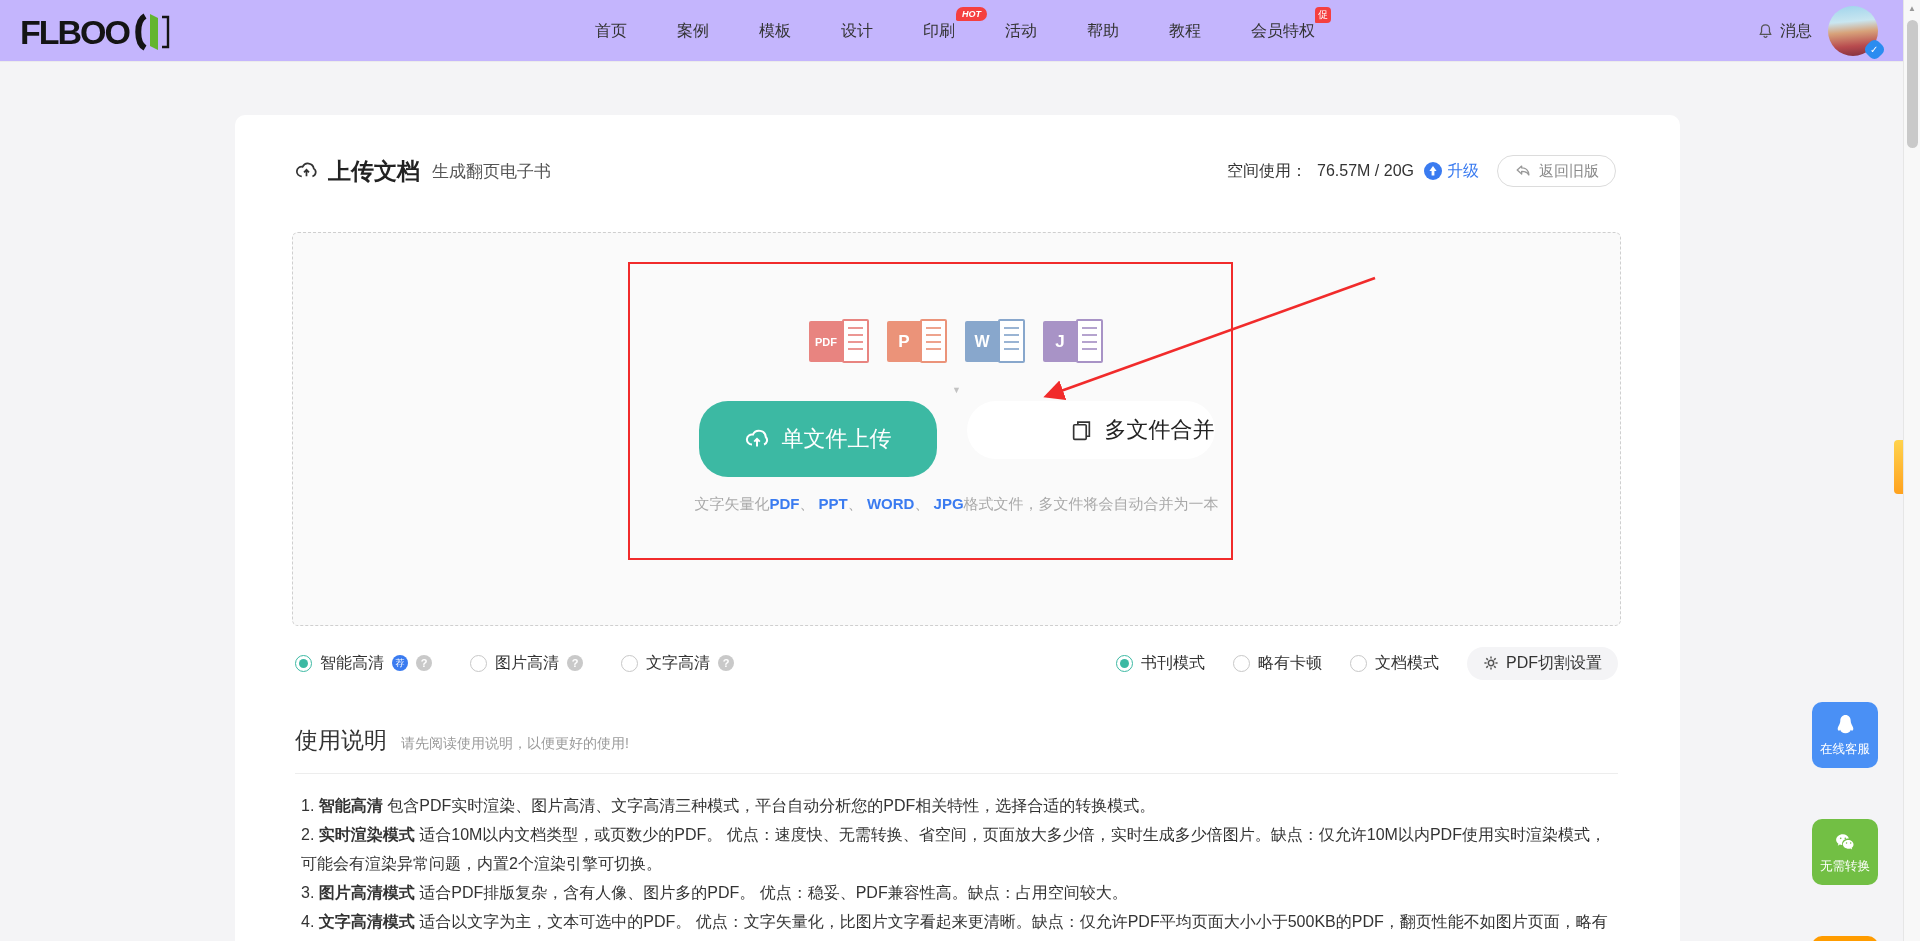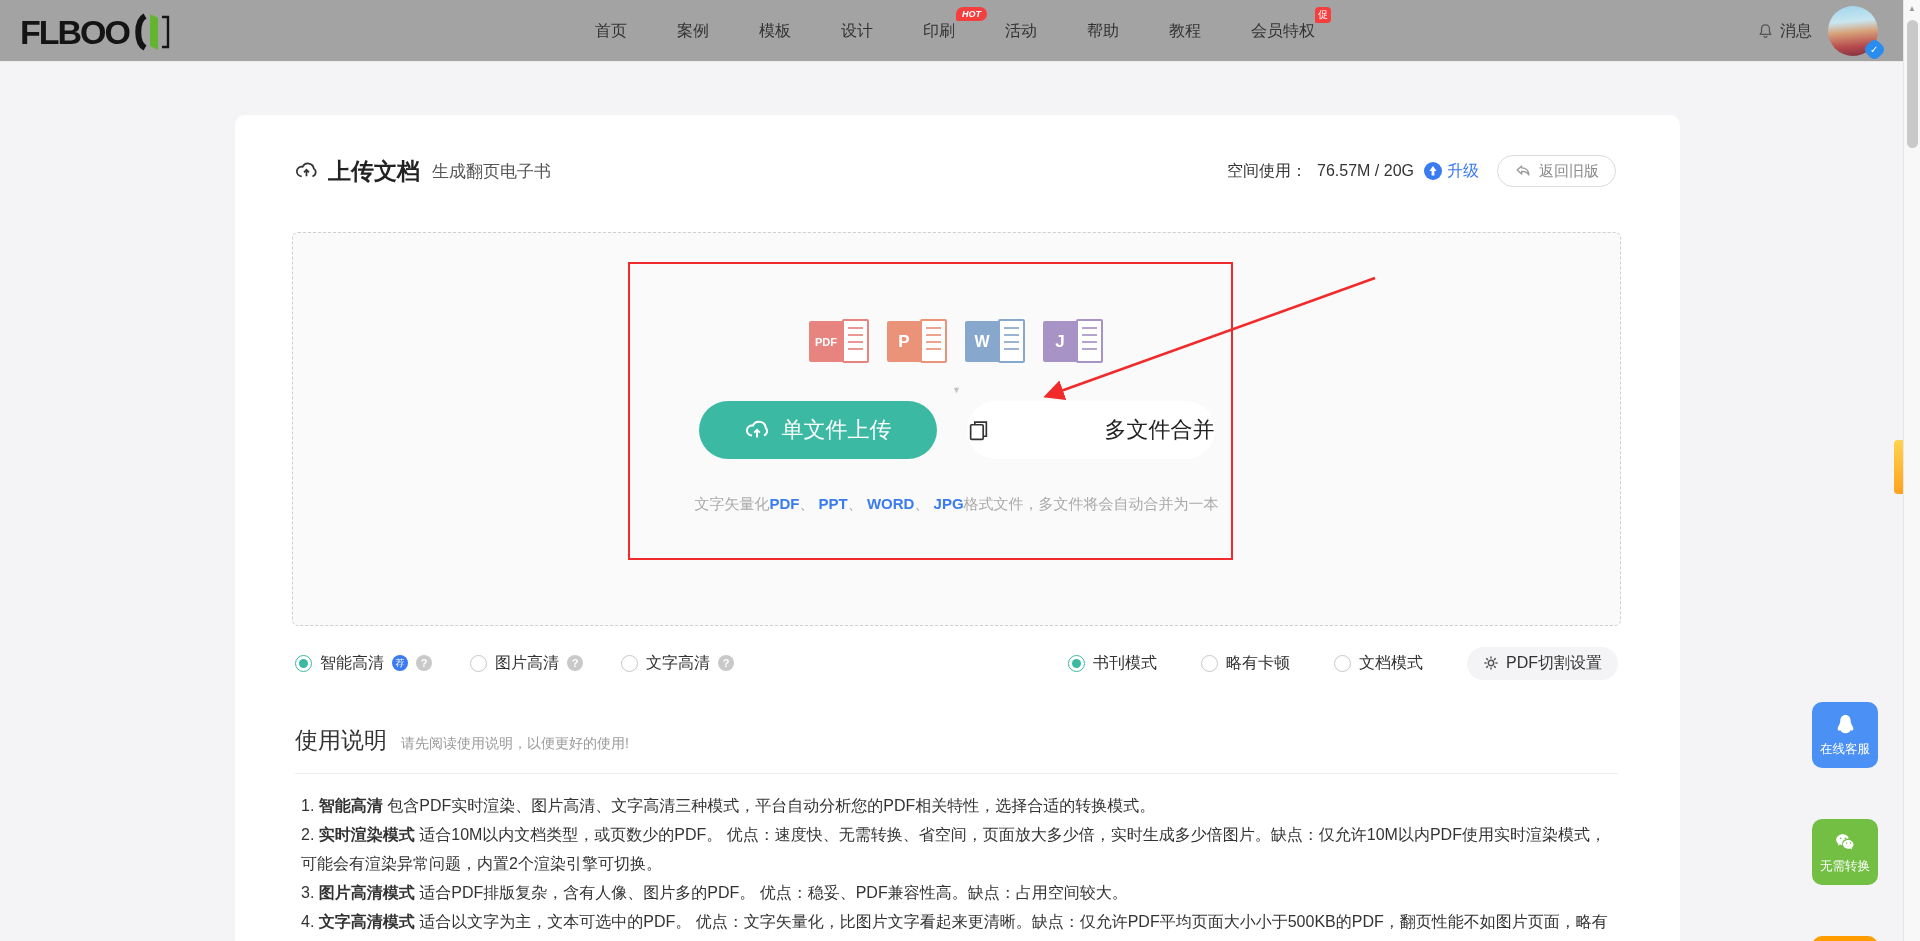--- a/index.html
+++ b/index.html
@@ -1,20 +1,20 @@
 <!DOCTYPE html>
 <html><head>
 <meta charset="utf-8">
 <style>
   * { box-sizing: border-box; margin: 0; padding: 0; }
   body { font-family: "Liberation Sans", "DejaVu Sans", sans-serif; background:#e9e9eb; }
   .viewport { position:relative; width:1920px; height:941px; background:#f4f4f6; overflow:hidden; }
 
   
-  .topbar { position:absolute; top:0; left:0; width:100%; height:62px; background:#a3a3a3;
+  .topbar { position:absolute; top:0; left:0; width:100%; height:62px; background:#c4b5fd;
             border-bottom:1px solid #ebebeb; z-index:30; }
   .logo { position:absolute; left:20px; top:12px; display:flex; align-items:center; cursor:pointer; }
   .logo-text { font-size:34px; font-weight:800; letter-spacing:-2px; color:#141414; font-family:"Liberation Sans",sans-serif; }
   .nav { position:absolute; left:595px; top:0; height:62px; display:flex; gap:50px; align-items:center; }
   .nav-item { position:relative; font-size:16px; color:#333; cursor:pointer; white-space:nowrap; }
   .badge-hot { position:absolute; top:-14px; right:-32px; background:#f53f3f; color:#fff;
                font-size:9px; font-weight:700; font-style:italic; padding:2px 6px;
                border-radius:8px 8px 8px 2px; }
   .badge-cu { position:absolute; top:-14px; right:-16px; background:#f53f3f; color:#fff;
               font-size:10px; padding:1px 3px; border-radius:4px 4px 4px 1px; }
@@ -63,23 +63,23 @@
   .ficon .sheet::after { content:""; position:absolute; left:4px; right:4px; top:6px; bottom:6px;
         background:repeating-linear-gradient(180deg, currentColor 0 2px, transparent 2px 7px); opacity:.85; }
   .ficon .tile { position:absolute; left:0; top:4px; width:35px; height:41px; background:currentColor;
                  border-radius:2px; display:flex; align-items:center; justify-content:center; }
   .ficon .tile b { color:#fff; font-weight:700; }
   .caret-down { position:absolute; top:152px; left:50%; transform:translateX(-50%);
                 font-size:9px; color:#c2c2c2; }
   .btn-row { position:absolute; top:168px; left:50%; transform:translateX(-50%);
              display:flex; gap:30px; }
   .btn-upload { display:flex; align-items:center; justify-content:center; gap:12px;
-                width:238px; height:58px; border-radius:29px; background:#3cb9a3; border:none;
+                width:238px; height:76px; border-radius:29px; background:#3cb9a3; border:none;
                 color:#fff; font-size:22px; cursor:pointer; }
-  .btn-merge { display:flex; align-items:center; justify-content:space-between; gap:12px;
+  .btn-merge { display:flex; align-items:center; justify-content:flex-end; gap:12px;
                width:248px; height:58px; border-radius:29px; background:#fff; border:none;
                color:#222; font-size:22px; cursor:pointer; }
   .hint { position:absolute; top:262px; left:0; width:100%; text-align:center;
           font-size:15px; color:#a9a9a9; }
   .hint .fmt { color:#3a7bf0; font-weight:700; }
 
   
   .red-box { position:absolute; left:393px; top:147px; width:605px; height:298px;
              border:2px solid #f12b2b; z-index:8; pointer-events:none; }
   .arrow-svg { position:absolute; left:0; top:0; width:1445px; height:900px; z-index:8; pointer-events:none; }
@@ -273,21 +273,21 @@
           <span class="radio"></span>
           <span class="opt-label">图片高清</span>
           <span class="help-dot">?</span>
         </div>
         <div class="opt">
           <span class="radio"></span>
           <span class="opt-label">文字高清</span>
           <span class="help-dot">?</span>
         </div>
       </div>
-      <div class="opt-group" style="gap:44px;">
+      <div class="opt-group" style="gap:28px;">
         <div class="opt">
           <span class="radio sel"></span>
           <span class="opt-label">书刊模式</span>
         </div>
         <div class="opt">
           <span class="radio"></span>
           <span class="opt-label">略有卡顿</span>
         </div>
         <div class="opt">
           <span class="radio"></span>

